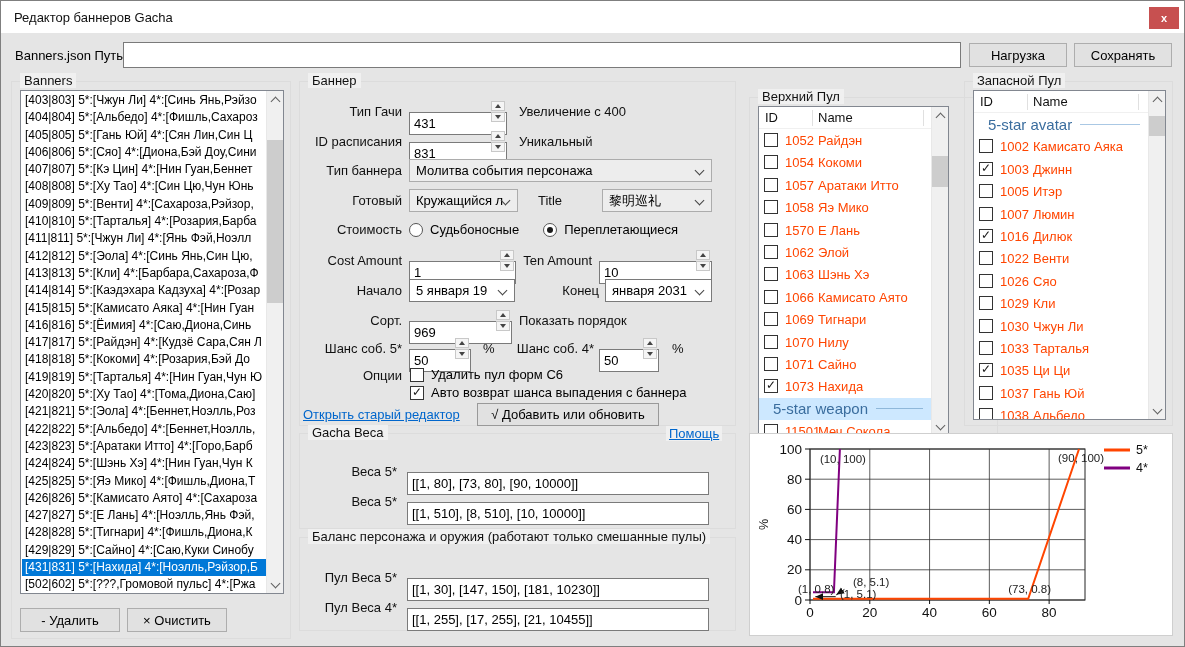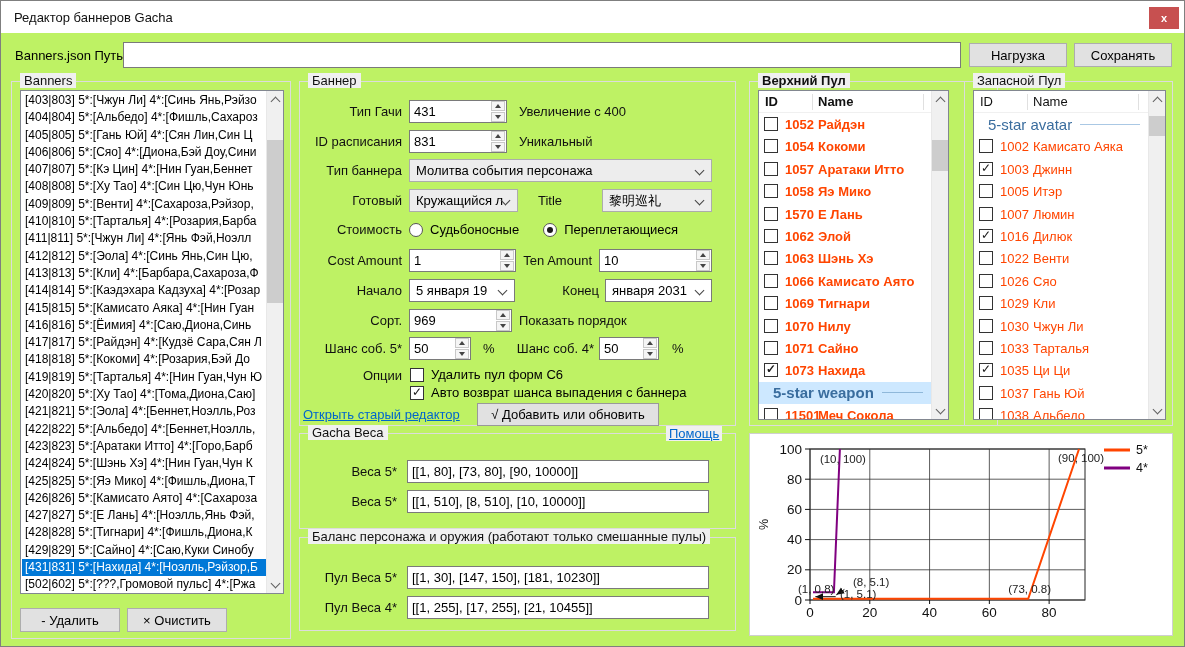--- a/index.html
+++ b/index.html
@@ -1,17 +1,17 @@
 <!DOCTYPE html>
 <html><head>
 <meta charset="utf-8">
 <style>
   * { margin:0; padding:0; box-sizing:border-box; }
   body { background:#444; font-family:"Liberation Sans", sans-serif; }
-  #window { position:relative; width:1185px; height:647px; background:#bef264;
+  #window { position:relative; width:1185px; height:647px; background:#e5e5e5;
             border:1px solid #7f7f7f; overflow:hidden; }
 
   
   .titlebar { position:absolute; left:0; top:0; width:100%; height:32px; background:#ffffff; }
   .title { position:absolute; left:13px; top:9px; font-size:13px; color:#111; }
   .closebtn { position:absolute; right:5px; top:6px; width:30px; height:22px; background:#c75050;
               color:#fff; font-size:11px; font-weight:bold; text-align:center; line-height:22px; cursor:default; }
 
   
   .tlabel { position:absolute; left:14px; top:47px; font-size:13px; }
@@ -23,21 +23,21 @@
   #btn-save { left:1073px; top:42px; width:98px; }
 
   
   .group { position:absolute; border:1px solid #dcdcdc; }
   .glabel { position:absolute; top:-9px; left:8px; background:#f0f0f0; padding:0 4px; font-size:13px; color:#111; white-space:nowrap; }
 
   #g-banners { left:10px;  top:80px; width:280px; height:558px; }
   #g-banner  { left:298px; top:80px; width:437px; height:345px; }
   #g-weights { left:298px; top:432px; width:437px; height:96px; }
   #g-balance { left:298px; top:536px; width:437px; height:94px; }
-  #g-upper   { left:748px; top:80px; width:249px; height:345px;font-weight:bold; }
+  #g-upper   { left:748px; top:96px; width:249px; height:345px; }
   #g-reserve { left:963px; top:80px; width:209px; height:345px; }
   #chart-panel { position:absolute; left:748px; top:432px; width:424px; height:203px;
                  background:#fff; border:1px solid #cfcfcf; }
 
   
   .blist { position:absolute; left:8px; top:8px; width:264px; height:504px; background:#fff;
            border:1px solid #828790; overflow:hidden; }
   .bitems { position:absolute; left:1px; top:1px; right:17px; bottom:0; overflow:hidden; }
   .bitem { height:17.3px; font-size:12px; line-height:17.3px; white-space:nowrap; overflow:hidden;
            padding-left:3px; color:#000; }
@@ -50,21 +50,21 @@
   .sb-up::after, .sb-down::after { content:""; position:absolute; left:5px; width:6px; height:6px;
            border-right:1.4px solid #606060; border-bottom:1.4px solid #606060; }
   .sb-up::after { top:7px; transform:rotate(-135deg); }
   .sb-down::after { top:4px; transform:rotate(45deg); }
   .thumb { position:absolute; left:0; width:16px; background:#cdcdcd; }
 
   
   .flabel { position:absolute; font-size:13px; line-height:23px; text-align:right; color:#111; }
   .fnote  { position:absolute; font-size:13px; line-height:23px; color:#111; white-space:nowrap; }
   .tb { position:absolute; height:23px; background:#fff; border:1px solid #7a7a7a; font-size:13px;
-        padding:0 4px; font-family:"Liberation Sans",sans-serif; }
+        padding:0 4px; font-family:"Liberation Sans",sans-serif;margin-top:12px; }
   .num { padding-right:18px; }
   .spin { position:absolute; width:16px; height:23px; }
   .s-up,.s-down { position:absolute; left:1px; right:1px; height:10px; background:#f5f5f5; border:1px solid #c8c8c8; }
   .s-up { top:1px; } .s-down { bottom:1px; }
   .s-up::after,.s-down::after { content:""; position:absolute; left:3px; width:0; height:0;
         border-left:3.5px solid transparent; border-right:3.5px solid transparent; }
   .s-up::after { top:2px; border-bottom:4px solid #444; }
   .s-down::after { top:2px; border-top:4px solid #444; }
   .combo { position:absolute; height:23px; background:#ededed; border:1px solid #acacac; font-size:13px;
            line-height:21px; padding:0 20px 0 6px; overflow:hidden; white-space:nowrap; }

